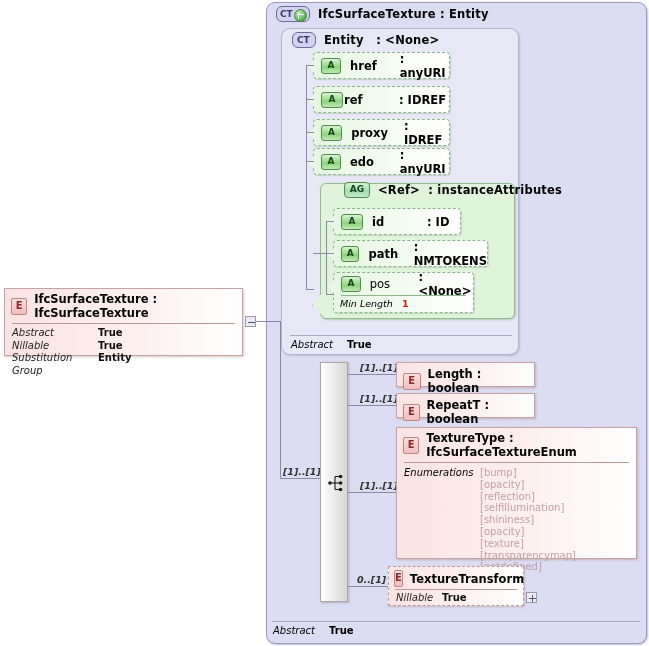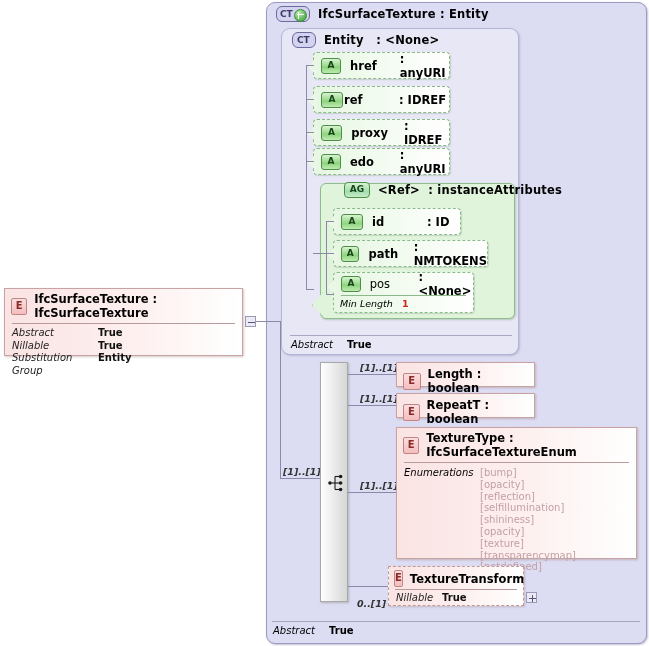--- a/index.html
+++ b/index.html
@@ -315,21 +315,21 @@
 </svg>
 
 <div class="abs ln lnh" style="left:348px;top:374px;width:48px;"></div>
 <div class="abs ln lnh" style="left:348px;top:405px;width:48px;"></div>
 <div class="abs ln lnh" style="left:348px;top:492px;width:48px;"></div>
 <div class="abs ln lnh" style="left:348px;top:586px;width:40px;"></div>
 
 <div class="abs card" style="left:360px;top:362px;">[1]..[1]</div>
 <div class="abs card" style="left:360px;top:393px;">[1]..[1]</div>
 <div class="abs card" style="left:360px;top:480px;">[1]..[1]</div>
-<div class="abs card" style="left:357px;top:574px;margin-top:24px;">0..[1]</div>
+<div class="abs card" style="left:357px;top:574px;">0..[1]</div>
 
 <div class="abs ebox" id="repeat-s">
   <div class="title">
     <span class="badge badge-e"><span>E</span></span>
     <span><span>Length</span> : <span>boolean</span></span>
   </div>
 </div>
 
 <div class="abs ebox" id="repeat-t">
   <div class="title">

